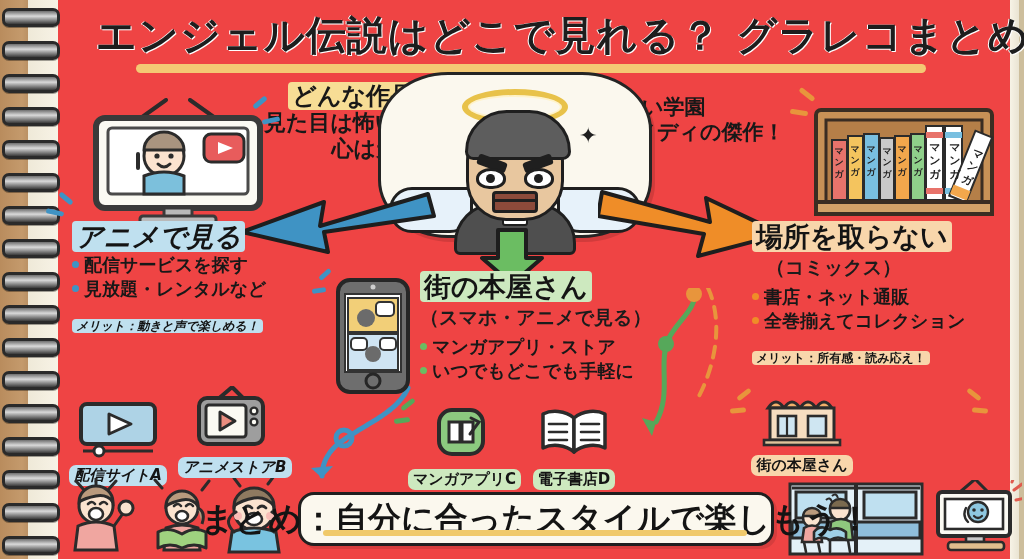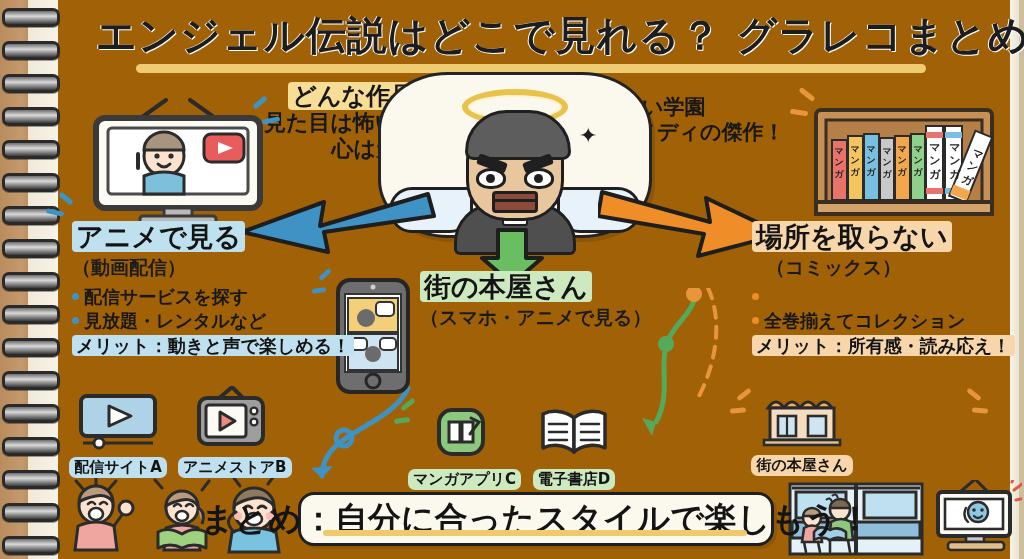--- a/index.html
+++ b/index.html
@@ -1,21 +1,21 @@
 <!DOCTYPE html>
 <html lang="ja"><head>
 <meta charset="utf-8">
 <style>
   html,body{margin:0;padding:0;}
   body{
     width:1024px;height:559px;overflow:hidden;
     font-family:"DejaVu Sans","Liberation Sans",sans-serif;
     background:#f5f1e4;
   }
-  #stage{position:relative;width:1024px;height:559px;background:#a16207;overflow:hidden;}
+  #stage{position:relative;width:1024px;height:559px;background:#ef4444;overflow:hidden;}
 
   
   .bind-strip{position:absolute;left:0;top:0;width:40px;height:559px;
      background:linear-gradient(90deg,#b98c5d 0%,#c49a6c 55%,#a87f54 100%);}
   .bind-page{position:absolute;left:28px;top:0;width:30px;height:559px;
      background:linear-gradient(90deg,#efe9d8 0%,#f7f3e6 100%);}
   .ring{position:absolute;width:52px;height:13px;left:2px;
      border:3px solid #2a2a2a;border-radius:7px;
      background:linear-gradient(180deg,#6f6f6f,#d9d9d9 40%,#3a3a3a);
      box-shadow:0 1px 0 rgba(0,0,0,.35);}
@@ -26,21 +26,21 @@
   
   .title-wrap{position:absolute;left:96px;top:8px;width:870px;text-align:center;}
   .title{font-size:40px;font-weight:bold;color:#1d1d1d;letter-spacing:1px;
      text-shadow:1px 1px 0 #fff, -1px 0 0 #fff;white-space:nowrap;}
   .title-ul{margin:1px auto 0;width:790px;height:9px;border-radius:5px;
      background:#f3d177;opacity:.95;}
 
   
   .hl{padding:0 4px;border-radius:4px;}
   .hl-y{background:#f7dd95;}
-  .hl-b{background:#bfe0ef;}
+  .hl-b{background:#bfe0ef;font-style:italic;}
   .hl-g{background:#cde9bf;}
   .hl-o{background:#f8d6ab;}
 
   .bubble-text{position:absolute;font-weight:bold;color:#181818;line-height:1.18;}
 
   
   #ask-block{left:252px;top:82px;width:190px;text-align:right;font-size:22px;}
   #ask-block .q{font-size:24px;}
   
   #praise-block{left:600px;top:95px;width:200px;text-align:left;font-size:21px;}
@@ -81,21 +81,21 @@
   
   .arrow{position:absolute;}
 
   
   .col{position:absolute;}
   .col h2{margin:0;font-size:27px;font-weight:bold;color:#141414;line-height:1.1;white-space:nowrap;}
   .col .sub{margin:3px 0 4px;font-size:19px;font-weight:bold;color:#1c1c1c;}
   .col ul{margin:0;padding:0;list-style:none;}
   .col li{font-size:18px;font-weight:bold;color:#181818;line-height:1.3;margin:1px 0;white-space:nowrap;}
   .col li .dot{display:inline-block;width:7px;height:7px;border-radius:50%;margin-right:5px;vertical-align:3px;}
-  .col .merit{font-size:18px;font-weight:bold;color:#141414;white-space:nowrap;margin-top:2px;}
+  .col .merit{font-size:12px;font-weight:bold;color:#141414;white-space:nowrap;margin-top:18px;}
 
   #col-anime{left:72px;top:222px;width:290px;}
   #col-anime h2, #col-anime .sub{text-align:left;}
   #col-ebook{left:420px;top:272px;width:290px;}
   #col-paper{left:752px;top:222px;width:275px;}
 
   
   .iconitem{position:absolute;text-align:center;width:104px;}
   .iconitem .cap{margin-top:3px;font-size:15px;font-weight:bold;color:#141414;
      display:inline-block;padding:1px 5px;border-radius:7px;white-space:nowrap;}
@@ -284,31 +284,30 @@
       <circle cx="41" cy="11" r="2.5" fill="#cfcfcf"></circle>
     </svg>
   </div>
   <div class="tick" style="left:318px;top:272px;width:14px;height:5px;transform:rotate(-42deg);"></div>
   <div class="tick" style="left:312px;top:288px;width:14px;height:5px;transform:rotate(-8deg);"></div>
 
   <div class="col" id="col-anime">
     <h2>
       <span class="hl hl-b">アニメで見る</span>
     </h2>
-    <div class="sub">（動画配信）</div>
     <ul>
       <li><span class="dot" style="background:#3f93c4"></span><span>配信サービスを探す</span></li>
       <li><span class="dot" style="background:#3f93c4"></span><span>見放題・レンタルなど</span></li>
     </ul>
     <div class="merit">
       <span class="hl hl-b">メリット：動きと声で楽しめる！</span>
     </div>
   </div>
 
-  <div class="iconitem" style="left:66px;top:392px;">
+  <div class="iconitem" style="left:66px;top:400px;">
     <svg width="86" height="58" viewBox="0 0 86 58">
       <rect x="6" y="4" width="74" height="40" rx="6" fill="#aed3e6" stroke="#2b2b2b" stroke-width="4"></rect>
       <path d="M34 14 L56 24 L34 34 Z" fill="#ffffff" stroke="#2b2b2b" stroke-width="3" stroke-linejoin="round"></path>
       <line x1="8" y1="51" x2="78" y2="51" stroke="#2b2b2b" stroke-width="3"></line>
       <circle cx="24" cy="51" r="5" fill="#ffffff" stroke="#2b2b2b" stroke-width="3"></circle>
     </svg>
     <div class="cap hl-b">配信サイトA</div>
   </div>
 
   <div class="iconitem" style="left:178px;top:386px;">
@@ -321,20 +320,24 @@
       <circle cx="67" cy="36" r="3.4" fill="#fbfaf3" stroke="#2b2b2b" stroke-width="2.4"></circle>
     </svg>
     <div class="cap hl-b">アニメストアB</div>
   </div>
 
   <div class="col" id="col-ebook">
     <h2>
       <span class="hl hl-g">街の本屋さん</span>
     </h2>
     <div class="sub">（スマホ・アニメで見る）</div>
+    <ul>
+      <li><span class="dot" style="background:#6bbd62"></span><span>マンガアプリ・ストア</span></li>
+      <li><span class="dot" style="background:#6bbd62"></span><span>いつでもどこでも手軽に</span></li>
+    </ul>
   </div>
 
   <div class="iconitem" style="left:522px;top:406px;">
     <svg width="78" height="56" viewBox="0 0 78 56">
       <path d="M39 12 C30 4 16 4 8 8 v34 c8 -4 22 -4 31 4 z" fill="#ffffff" stroke="#2b2b2b" stroke-width="3.5" stroke-linejoin="round"></path>
       <path d="M39 12 C48 4 62 4 70 8 v34 c-8 -4 -22 -4 -31 4 z" fill="#ffffff" stroke="#2b2b2b" stroke-width="3.5" stroke-linejoin="round"></path>
       <path d="M14 18 h18 M14 26 h18 M14 34 h18 M46 18 h18 M46 26 h18 M46 34 h18" stroke="#2b2b2b" stroke-width="2.6" stroke-linecap="round"></path>
     </svg>
     <div class="cap hl-g">電子書店D</div>
   </div>
@@ -350,21 +353,21 @@
   </div>
   <div class="tick g" style="left:400px;top:402px;width:16px;height:5px;transform:rotate(-38deg);"></div>
   <div class="tick g" style="left:394px;top:418px;width:16px;height:5px;transform:rotate(-8deg);"></div>
 
   <div class="col" id="col-paper">
     <h2>
       <span class="hl hl-o">場所を取らない</span>
     </h2>
     <div class="sub" style="padding-left:14px">（コミックス）</div>
     <ul>
-      <li><span class="dot" style="background:#ef8d28"></span></li>
+      <li><span class="dot" style="background:#ef8d28"></span><span>書店・ネット通販</span></li>
       <li><span class="dot" style="background:#ef8d28"></span><span>全巻揃えてコレクション</span></li>
     </ul>
     <div class="merit">
       <span class="hl hl-o">メリット：所有感・読み応え！</span>
     </div>
   </div>
 
   <div class="iconitem" style="left:750px;top:390px;">
     <svg width="92" height="58" viewBox="0 0 92 58">
       <path d="M12 18 q8 -12 16 0 q8 -12 16 0 q8 -12 16 0 q8 -12 16 0 z" fill="#f3b06b" stroke="#2b2b2b" stroke-width="3"></path>

